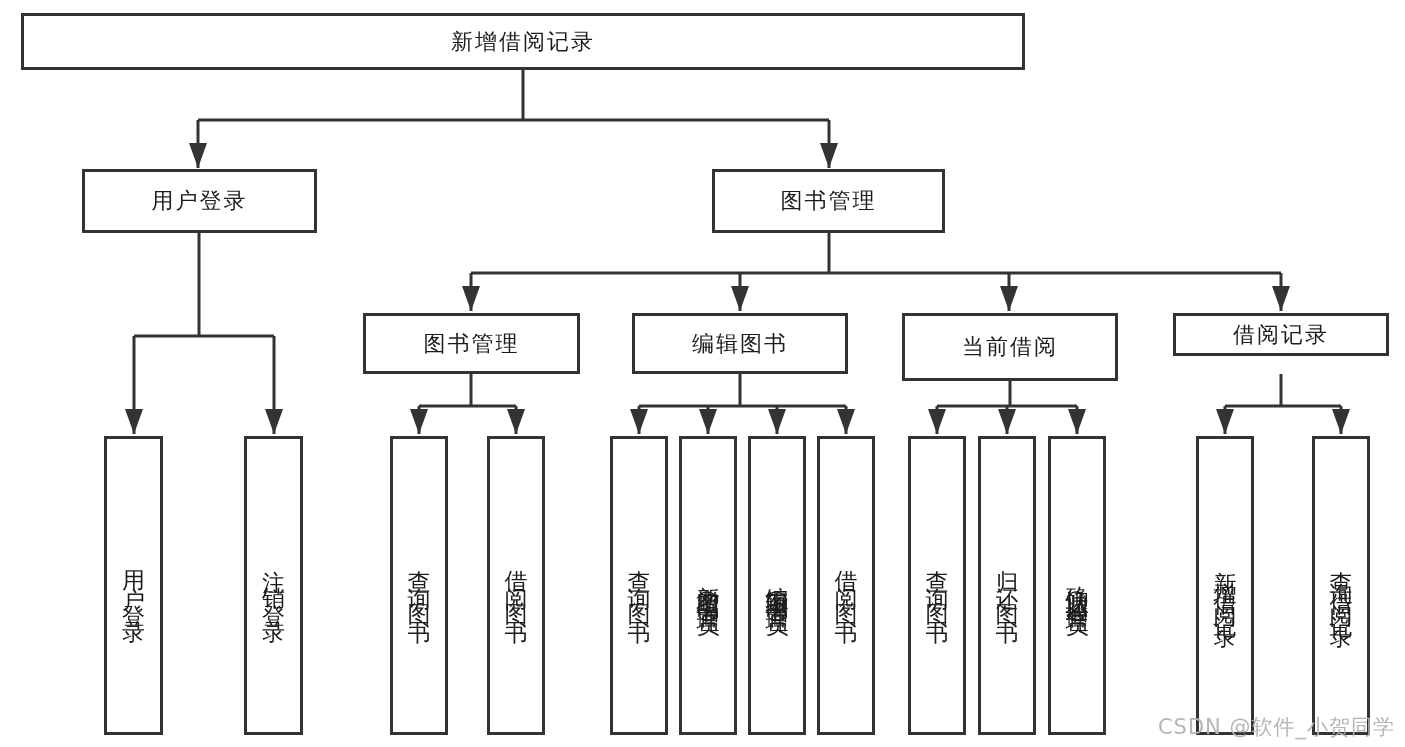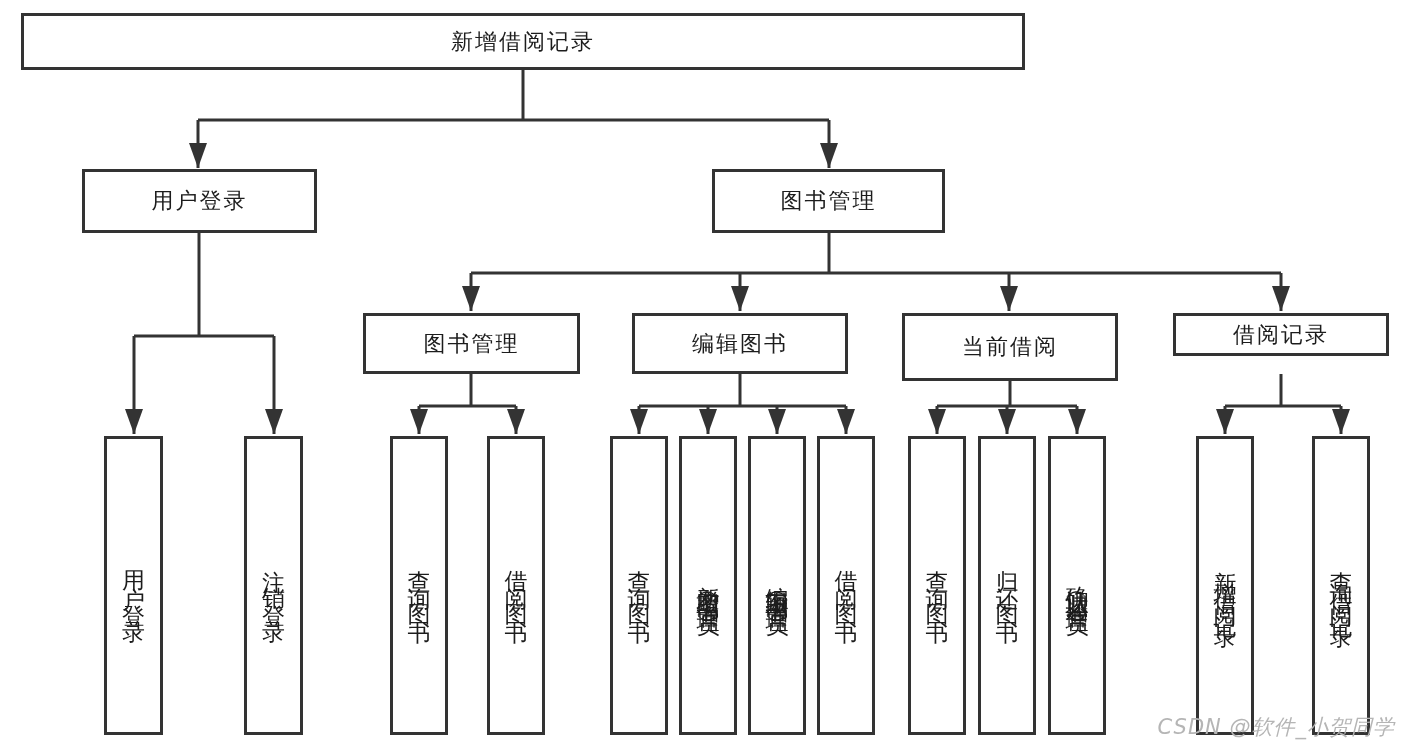--- a/index.html
+++ b/index.html
@@ -47,21 +47,20 @@
   .ls6 span{letter-spacing:11px;}
   .ls9 span{letter-spacing:4px;}
   #watermark{
     position:absolute;
     right:10px;
     bottom:6px;
     font-size:21px;
     letter-spacing:1px;
     color:var(--wm);
     white-space:nowrap;
-    font-style:italic;
   }
 </style>
 </head>
 <body>
 
 <div id="stage">
 
   <svg id="connectors" viewBox="0 0 1405 747" xmlns="http://www.w3.org/2000/svg" aria-hidden="true">
     <defs>
       <marker id="arrow" markerUnits="userSpaceOnUse" markerWidth="30" markerHeight="20" refX="25" refY="9" orient="auto">

